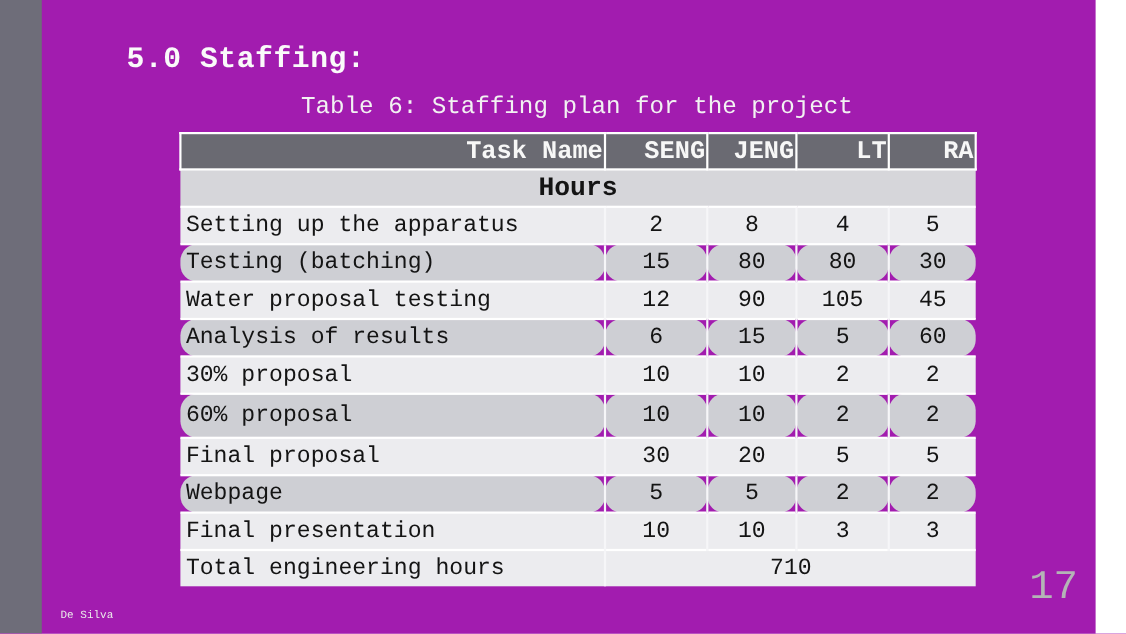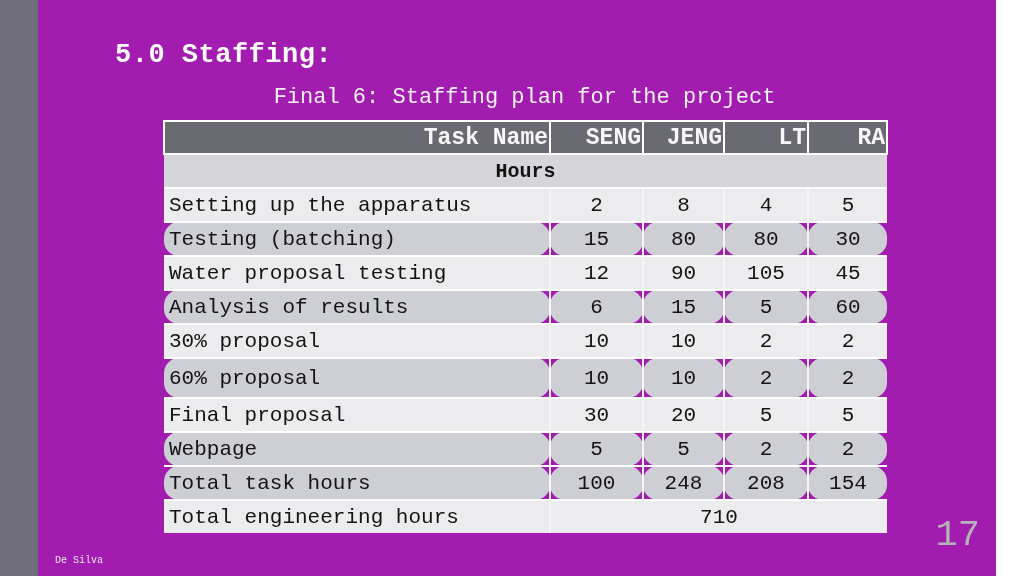--- a/index.html
+++ b/index.html
@@ -24,21 +24,21 @@
     position:absolute; left:163px; top:120px; width:723px;
     border-collapse:collapse; table-layout:fixed;
     font-size:21px; color:#141414;
   }
   tr.header-row td {
     background:#6a6a72; color:#f7f7f7; font-weight:bold;
     font-size:23px; text-align:right;
     border:2px solid #ffffff; height:29px;
   }
   tr.hours-row td {
-    background:#d6d6da; font-weight:bold; font-size:20px;
+    background:#d6d6da; font-weight:bold; font-size:24px;
     text-align:center; height:30px; border-top:2px solid #ffffff;
   }
   tr.body-row td { border-top:2px solid #ffffff; height:30px; }
   tr.body-row td:not(:first-child) { border-left:2px solid #f6f6f8; }
   tr.r-light td { background:#ececef; }
   tr.r-dark  td { background:#cecfd4;border-radius:15px; }
   tr.tall td { height:36px; }
   td.task { text-align:left; padding-left:5px; }
   td.num  { text-align:center; }
   .footer-author {
@@ -51,21 +51,21 @@
   }
 </style>
 </head>
 <body>
 
 <div class="slide">
   <div class="edge-strip"></div>
 
   <div class="title">5.0 Staffing:</div>
 
-  <div class="caption">Final 6: Staffing plan for the project</div>
+  <div class="caption">Table 6: Staffing plan for the project</div>
 
   <table class="staffing">
     <colgroup>
       <col style="width:386px">
         <col style="width:93px">
         <col style="width:81px">
         <col style="width:84px">
         <col style="width:79px">
     </colgroup>
     <tbody>
@@ -129,26 +129,26 @@
       <td class="num">5</td>
       <td class="num">5</td>
     </tr>
     <tr class="body-row r-dark">
       <td class="task">Webpage</td>
       <td class="num">5</td>
       <td class="num">5</td>
       <td class="num">2</td>
       <td class="num">2</td>
     </tr>
-    <tr class="body-row r-dark">
-      <td class="task">Total task hours</td>
-      <td class="num">100</td>
-      <td class="num">248</td>
-      <td class="num">208</td>
-      <td class="num">154</td>
+    <tr class="body-row r-light">
+      <td class="task">Final presentation</td>
+      <td class="num">10</td>
+      <td class="num">10</td>
+      <td class="num">3</td>
+      <td class="num">3</td>
     </tr>
     <tr class="body-row r-light">
       <td class="task">Total engineering hours</td>
       <td class="num" colspan="4">710</td>
     </tr>
   </tbody>
     </table>
 
   <div class="footer-author">De Silva</div>
   <div class="page-number">17</div>

